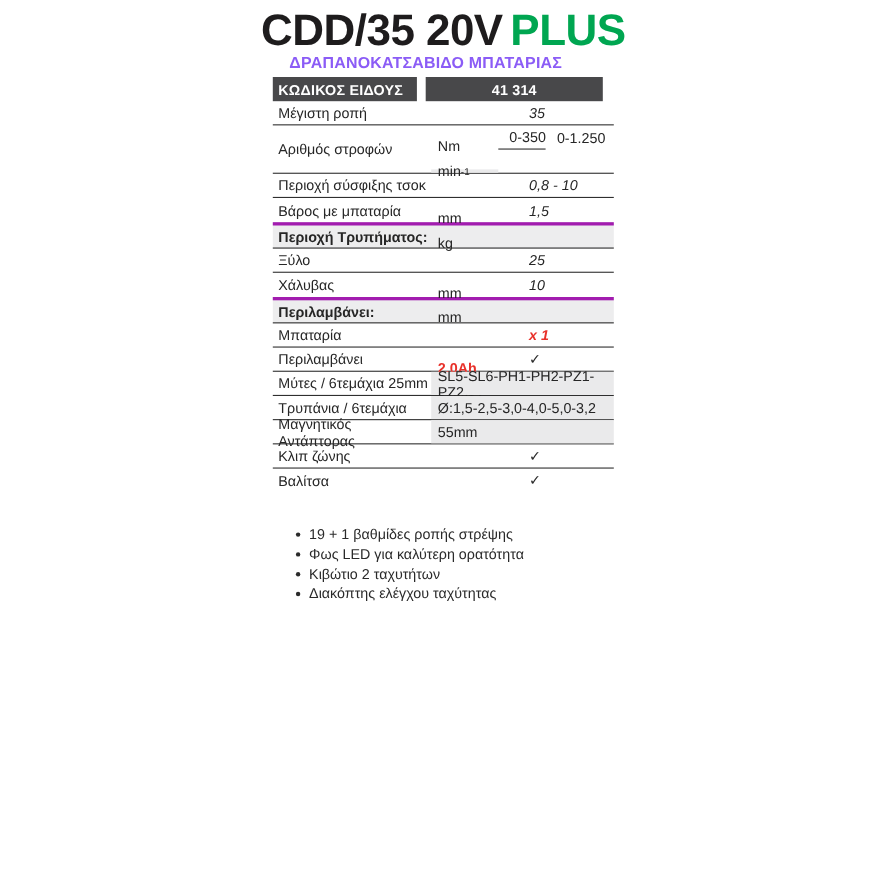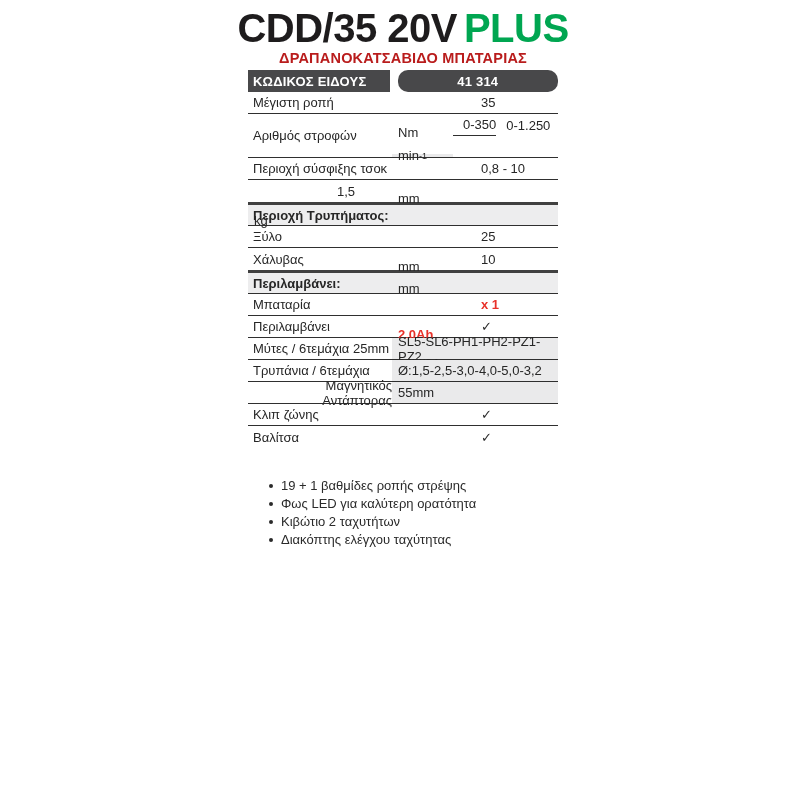--- a/index.html
+++ b/index.html
@@ -8,50 +8,50 @@
     font-family:"Liberation Sans", "DejaVu Sans", sans-serif; color:#262626;
     overflow:hidden;
   }
   .title {
     position:absolute; left:228px; top:11px; width:350px; text-align:center;
     font-size:40px; font-weight:bold; letter-spacing:-0.5px; white-space:nowrap;
     color:#1e1c1d; line-height:34px;
   }
   .title .variant { color:var(--accent-green); margin-left:7px; }
   .subtitle {
-    position:absolute; left:228px; top:50px; width:350px; text-align:center;
-    font-size:14.5px; font-weight:bold; color:#b91c1c; letter-spacing:0.2px;
+    position:absolute; left:212px; top:50px; width:350px; text-align:center;
+    font-size:14.5px; font-weight:bold; color:#8b5cf6; letter-spacing:0.2px;
   }
   .spec-table { position:absolute; left:248px; top:70px; width:310px; font-size:13px; }
   .thead { display:flex; height:22px; }
   .th {
     background:var(--header-bg); color:#ffffff; font-weight:bold;
     display:flex; align-items:center; box-sizing:border-box; letter-spacing:0.2px;
   }
-  .th1 { width:142px; padding-left:5px; }
-  .th2 { width:161px; margin-left:8px; justify-content:center;border-radius:10px; }
+  .th1 { width:131px; padding-left:5px; }
+  .th2 { width:161px; margin-left:8px; justify-content:center; }
   .row {
     display:flex; align-items:stretch; height:22px; box-sizing:border-box;
     border-bottom:1px solid #2f2f2f;
   }
   .row.h2x { height:44px; }
   .row.noline { border-bottom:none; }
-  .cl { width:144px; padding-left:5px; display:flex; align-items:center; box-sizing:border-box;text-align:right; }
+  .cl { width:144px; padding-left:5px; display:flex; align-items:center; box-sizing:border-box; }
   .cu { width:61px; padding-left:6px; background:var(--cell-gray); display:flex; align-items:center; box-sizing:border-box;margin-top:40px; }
   .cu.nobg { background:transparent; }
-  .cv { flex:1; padding-left:28px; display:flex; align-items:center; box-sizing:border-box; }
+  .cv { flex:1; padding-left:28px; display:flex; align-items:center; box-sizing:border-box;font-style:italic; }
   .cm { flex:1; padding-left:6px; background:var(--cell-gray); display:flex; align-items:center; box-sizing:border-box; }
   .cv2 { flex:1; display:flex; flex-direction:row; }
   .cv2 .sub {
     height:22px; padding-left:10px; display:flex; align-items:center;
     box-sizing:border-box; border-bottom:1px solid #2f2f2f;
   }
   .cv2 .sub.last { border-bottom:none; }
   .section {
-    height:24px; background:var(--section-gray); border-top:3px solid #404040;
+    height:24px; background:var(--section-gray); border-top:3px solid #a21caf;
     border-bottom:1px solid #2f2f2f; box-sizing:border-box;
     display:flex; align-items:center; font-weight:bold; padding-left:5px;
   }
   .red { color:var(--accent-red); font-weight:bold; }
   sup { font-size:9px; line-height:0; }
   .check { font-size:13px; color:#2b2b2b; }
   .features { position:absolute; left:251px; top:461px; margin:18px; padding:0; list-style:none; font-size:13px; color:#2a2a2a; }
   .features li { display:flex; align-items:center; margin-bottom:5px; line-height:13px; }
   .dot { width:4px; height:4px; background:#2a2a2a; border-radius:50%; margin-right:8px; flex:none; }
 </style>
@@ -90,20 +90,21 @@
       </div>
     </div>
 
     <div class="row">
       <div class="cl">Περιοχή σύσφιξης τσοκ</div>
       <div class="cu">mm</div>
       <div class="cv">0,8 - 10</div>
     </div>
 
     <div class="row noline">
+      <div class="cl">Βάρος με μπαταρία</div>
       <div class="cu">kg</div>
       <div class="cv">1,5</div>
     </div>
 
     <div class="section">Περιοχή Τρυπήματος:</div>
 
     <div class="row">
       <div class="cl">Ξύλο</div>
       <div class="cu">mm</div>
       <div class="cv">25</div>

